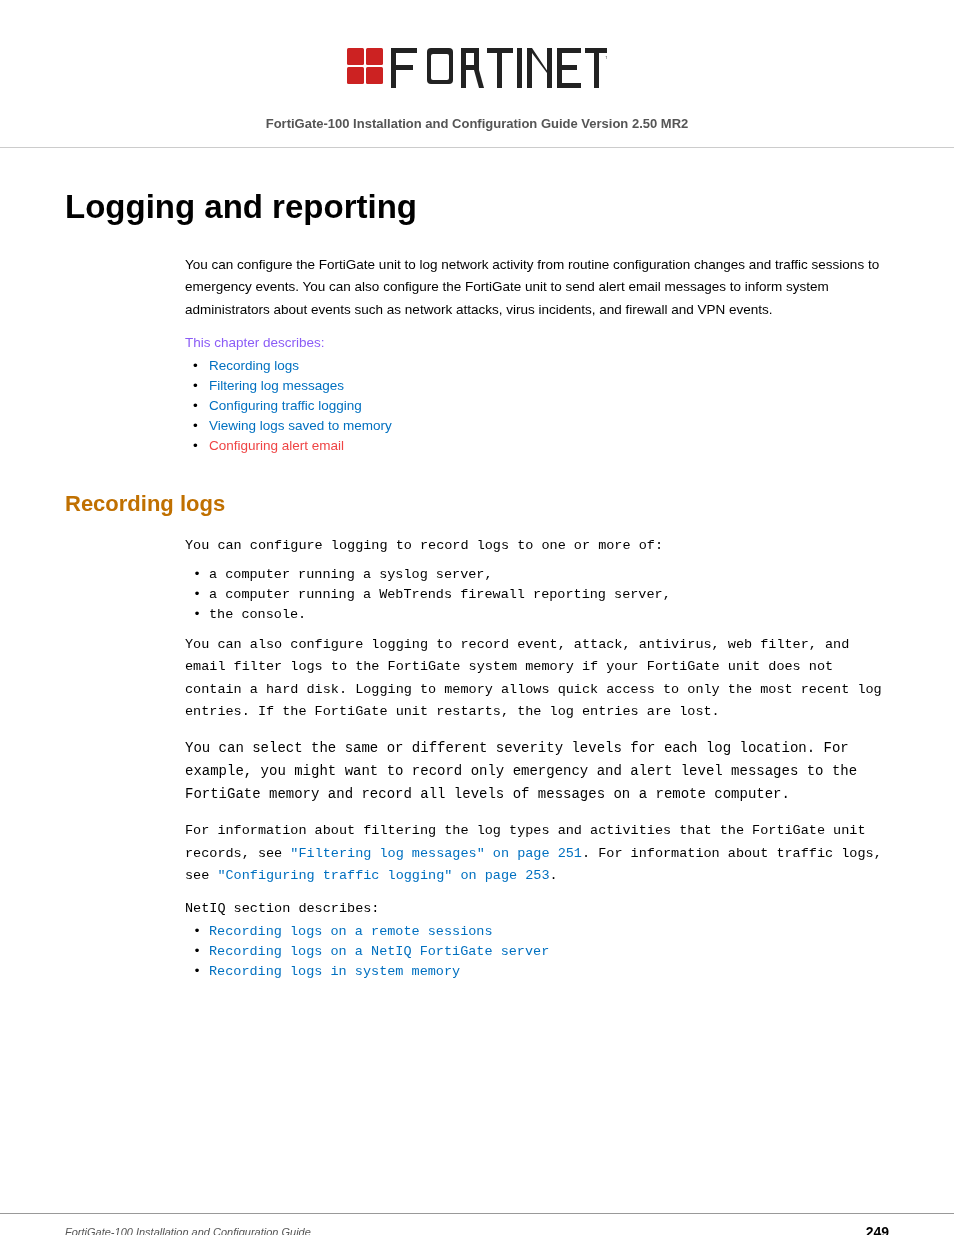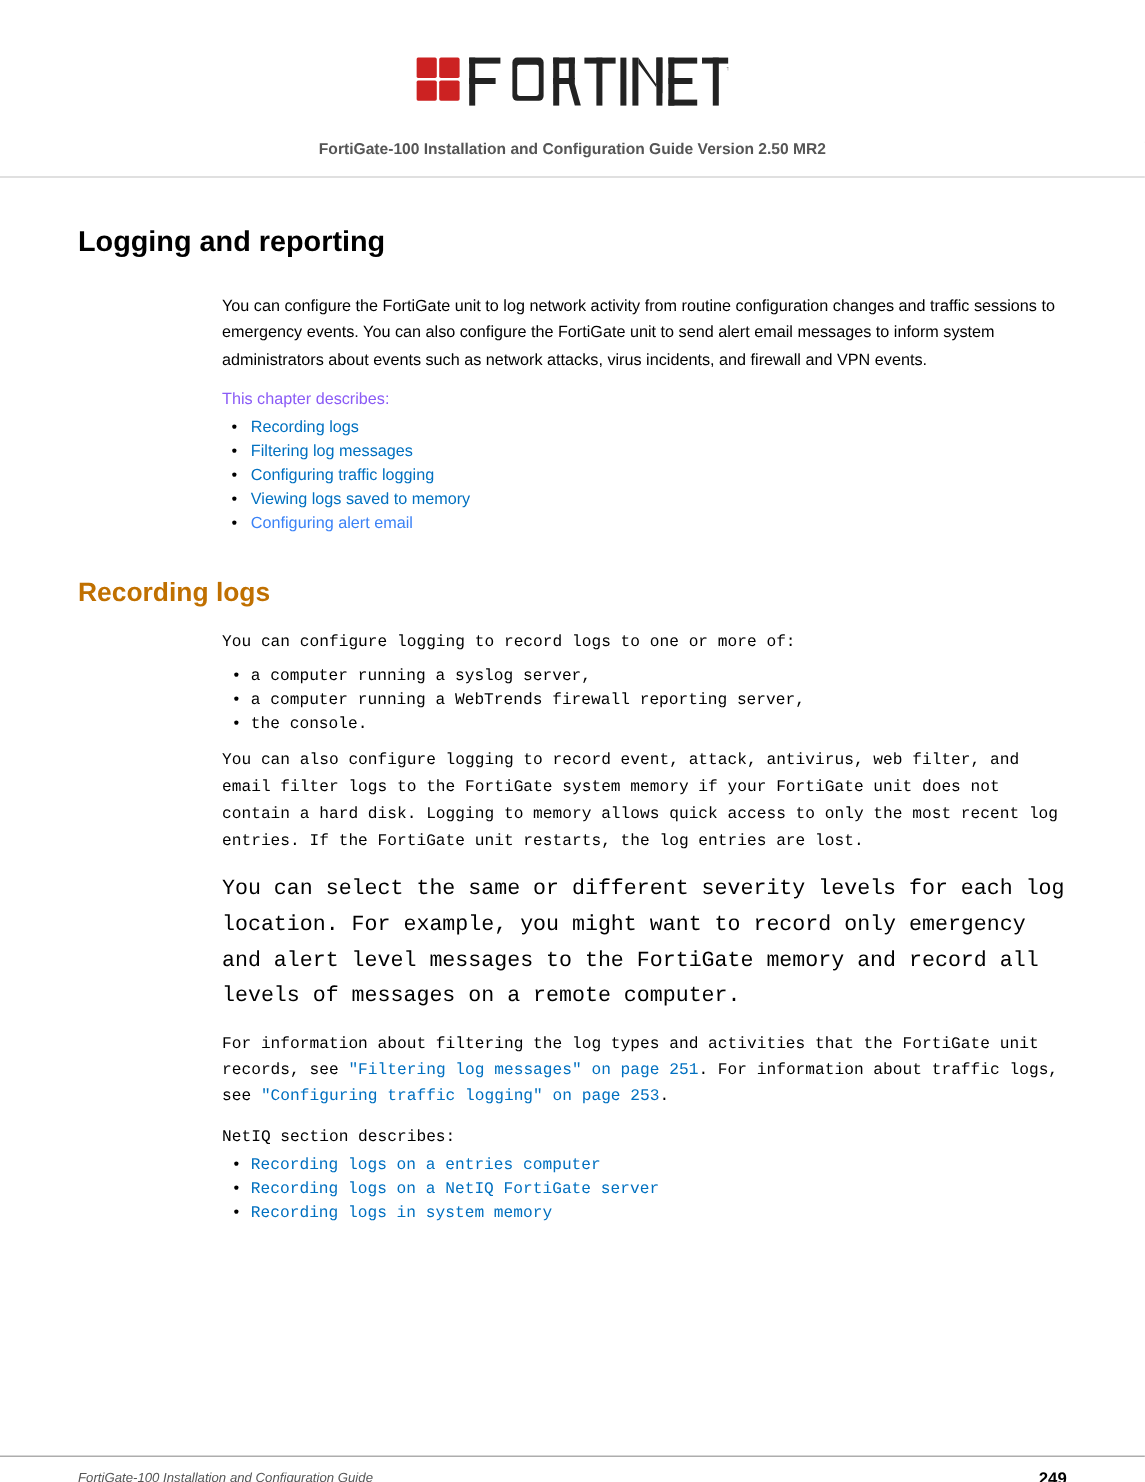--- a/index.html
+++ b/index.html
@@ -121,21 +121,21 @@
         <rect x="238" y="5" width="22" height="5" fill="#222"></rect>
         <rect x="247" y="5" width="5" height="40" fill="#222"></rect>
         <text x="258" y="18" font-family="Arial" font-size="7" fill="#555">™</text>
       </svg>
     </div>
     <div style="font-size:13px;color:#555;font-weight:bold;">FortiGate-100 Installation and Configuration Guide Version 2.50 MR2</div>
   </div>
 
   <div style="padding:40px 65px 20px 65px;">
 
-    <h1 style="font-size:24px;font-weight:bold;color:#000;margin-bottom:28px;">Logging and reporting</h1>
+    <h1 style="font-size:33px;font-weight:bold;color:#000;margin-bottom:28px;">Logging and reporting</h1>
 
     <div style="margin-left:120px;">
       <p style="font-size:13.5px;line-height:1.65;color:#000;margin-bottom:14px;">You can configure the FortiGate unit to log network activity from routine configuration changes and traffic sessions to emergency events. You can also configure the FortiGate unit to send alert email messages to inform system administrators about events such as network attacks, virus incidents, and firewall and VPN events.</p>
       <p style="font-size:13.5px;color:#8b5cf6;margin-bottom:8px;">This chapter describes:</p>
       <ul style="list-style:none;margin:0 0 0 8px;">
         <li style="font-size:13.5px;margin-bottom:5px;padding-left:16px;position:relative;">
           <span style="position:absolute;left:0;">•</span>
           <a href="#recording-logs" style="color:#0070c0;text-decoration:none;">Recording logs</a>
         </li>
         <li style="font-size:13.5px;margin-bottom:5px;padding-left:16px;position:relative;">
@@ -145,21 +145,21 @@
         <li style="font-size:13.5px;margin-bottom:5px;padding-left:16px;position:relative;">
           <span style="position:absolute;left:0;">•</span>
           <a href="#traffic-logging" style="color:#0070c0;text-decoration:none;">Configuring traffic logging</a>
         </li>
         <li style="font-size:13.5px;margin-bottom:5px;padding-left:16px;position:relative;">
           <span style="position:absolute;left:0;">•</span>
           <a href="#viewing-logs" style="color:#0070c0;text-decoration:none;">Viewing logs saved to memory</a>
         </li>
         <li style="font-size:13.5px;margin-bottom:5px;padding-left:16px;position:relative;">
           <span style="position:absolute;left:0;">•</span>
-          <a href="#alert-email" style="color:#3b82f6;text-decoration:none;">Configuring alert email</a>
+          <a href="#alert-email" style="color:#ef4444;text-decoration:none;">Configuring alert email</a>
         </li>
       </ul>
     </div>
 
     <div id="recording-logs" style="margin-top:38px;">
       <h2 style="font-size:22px;font-weight:bold;color:#c07000;margin-bottom:18px;">Recording logs</h2>
       <div style="margin-left:120px;font-family:Liberation Mono, monospace;">
         <p style="font-size:13.5px;line-height:1.65;color:#000;margin-bottom:10px;">You can configure logging to record logs to one or more of:</p>
 
         <ul style="list-style:none;margin:0 0 12px 8px;">
@@ -172,30 +172,30 @@
             <span>a computer running a WebTrends firewall reporting server,</span>
           </li>
           <li style="font-size:13.5px;margin-bottom:5px;padding-left:16px;position:relative;color:#000;">
             <span style="position:absolute;left:0;">•</span>
             <span>the console.</span>
           </li>
         </ul>
 
         <p style="font-size:13.5px;line-height:1.65;color:#000;margin-bottom:14px;">You can also configure logging to record event, attack, antivirus, web filter, and email filter logs to the FortiGate system memory if your FortiGate unit does not contain a hard disk. Logging to memory allows quick access to only the most recent log entries. If the FortiGate unit restarts, the log entries are lost.</p>
 
-        <p style="font-size:18px;line-height:1.65;color:#000;margin-bottom:14px;">You can select the same or different severity levels for each log location. For example, you might want to record only emergency and alert level messages to the FortiGate memory and record all levels of messages on a remote computer.</p>
+        <p style="font-size:14px;line-height:1.65;color:#000;margin-bottom:14px;">You can select the same or different severity levels for each log location. For example, you might want to record only emergency and alert level messages to the FortiGate memory and record all levels of messages on a remote computer.</p>
 
         <p style="font-size:13.5px;line-height:1.65;color:#000;margin-bottom:14px;">For information about filtering the log types and activities that the FortiGate unit records, see <a href="#" style="color:#0070c0;text-decoration:none;">"Filtering log messages" on page 251</a>. For information about traffic logs, see <a href="#" style="color:#0070c0;text-decoration:none;">"Configuring traffic logging" on page 253</a>.</p>
 
         <p style="font-size:13.5px;color:#000;margin-bottom:8px;">NetIQ section describes:</p>
 
         <ul style="list-style:none;margin:0 0 0 8px;">
           <li style="font-size:13.5px;margin-bottom:5px;padding-left:16px;position:relative;">
             <span style="position:absolute;left:0;">•</span>
-            <a href="#remote-computer" style="color:#0070c0;text-decoration:none;">Recording logs on a entries computer</a>
+            <a href="#remote-computer" style="color:#0070c0;text-decoration:none;">Recording logs on a remote sessions</a>
           </li>
           <li style="font-size:13.5px;margin-bottom:5px;padding-left:16px;position:relative;">
             <span style="position:absolute;left:0;">•</span>
             <a href="#netiq" style="color:#0070c0;text-decoration:none;">Recording logs on a NetIQ FortiGate server</a>
           </li>
           <li style="font-size:13.5px;margin-bottom:5px;padding-left:16px;position:relative;">
             <span style="position:absolute;left:0;">•</span>
             <a href="#system-memory" style="color:#0070c0;text-decoration:none;">Recording logs in system memory</a>
           </li>
         </ul>

